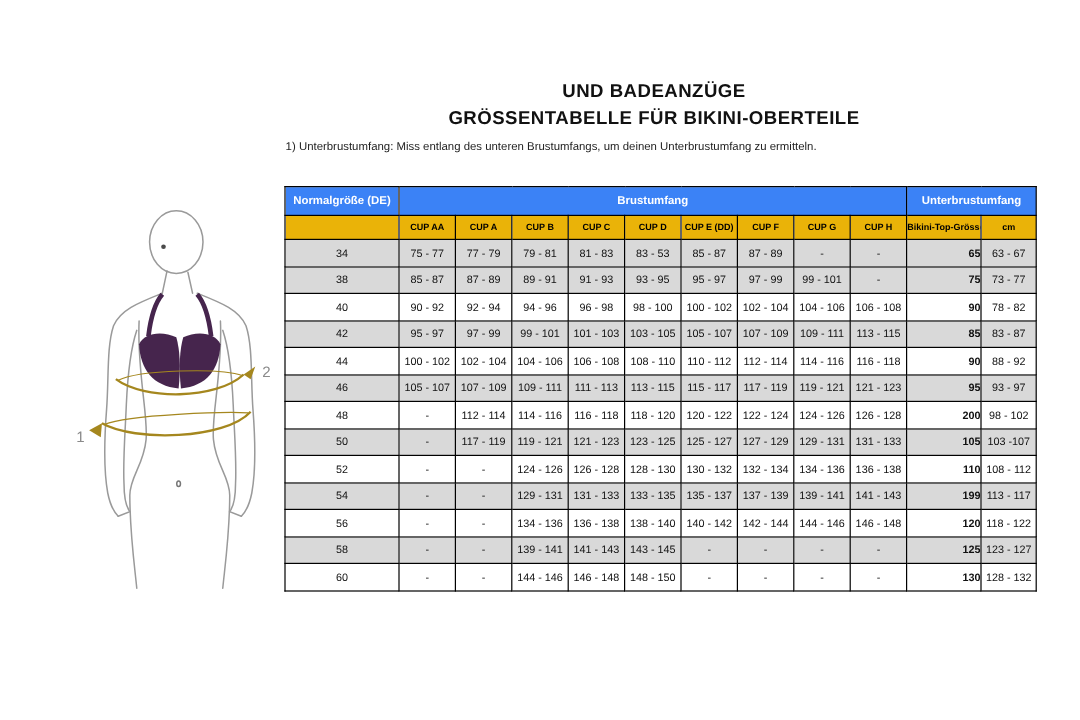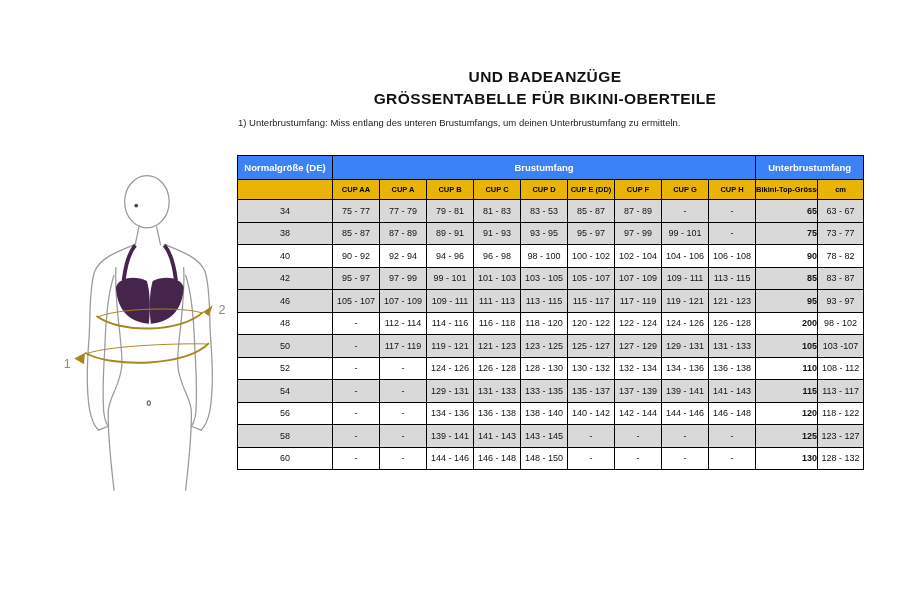--- a/index.html
+++ b/index.html
@@ -175,20 +175,34 @@
         <td class="cup-td">99 - 101</td>
         <td class="cup-td">101 - 103</td>
         <td class="cup-td">103 - 105</td>
         <td class="cup-td">105 - 107</td>
         <td class="cup-td">107 - 109</td>
         <td class="cup-td">109 - 111</td>
         <td class="cup-td">113 - 115</td>
         <td class="top-td">85</td>
         <td class="cm-td">83 - 87</td>
       </tr>
+      <tr>
+        <td class="size-td">44</td>
+        <td class="cup-td">100 - 102</td>
+        <td class="cup-td">102 - 104</td>
+        <td class="cup-td">104 - 106</td>
+        <td class="cup-td">106 - 108</td>
+        <td class="cup-td">108 - 110</td>
+        <td class="cup-td">110 - 112</td>
+        <td class="cup-td">112 - 114</td>
+        <td class="cup-td">114 - 116</td>
+        <td class="cup-td">116 - 118</td>
+        <td class="top-td">90</td>
+        <td class="cm-td">88 - 92</td>
+      </tr>
       <tr class="alt">
         <td class="size-td">46</td>
         <td class="cup-td">105 - 107</td>
         <td class="cup-td">107 - 109</td>
         <td class="cup-td">109 - 111</td>
         <td class="cup-td">111 - 113</td>
         <td class="cup-td">113 - 115</td>
         <td class="cup-td">115 - 117</td>
         <td class="cup-td">117 - 119</td>
         <td class="cup-td">119 - 121</td>
@@ -242,21 +256,21 @@
         <td class="size-td">54</td>
         <td class="cup-td">-</td>
         <td class="cup-td">-</td>
         <td class="cup-td">129 - 131</td>
         <td class="cup-td">131 - 133</td>
         <td class="cup-td">133 - 135</td>
         <td class="cup-td">135 - 137</td>
         <td class="cup-td">137 - 139</td>
         <td class="cup-td">139 - 141</td>
         <td class="cup-td">141 - 143</td>
-        <td class="top-td">115</td>
+        <td class="top-td">199</td>
         <td class="cm-td">113 - 117</td>
       </tr>
       <tr>
         <td class="size-td">56</td>
         <td class="cup-td">-</td>
         <td class="cup-td">-</td>
         <td class="cup-td">134 - 136</td>
         <td class="cup-td">136 - 138</td>
         <td class="cup-td">138 - 140</td>
         <td class="cup-td">140 - 142</td>

